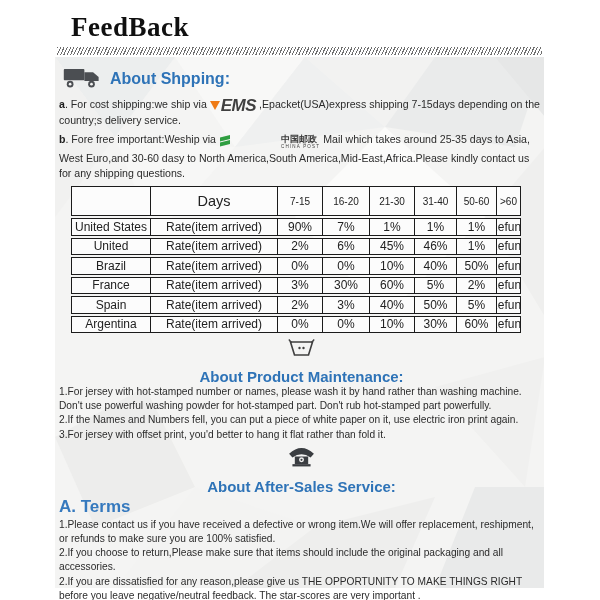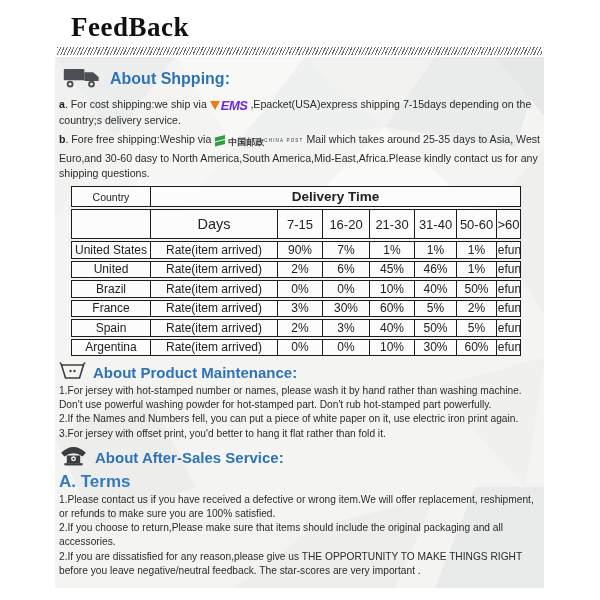--- a/index.html
+++ b/index.html
@@ -13,49 +13,49 @@
   .title {
     font-family:"Liberation Serif", serif; font-weight:bold; font-size:27px;
     color:#101010; margin:2px 0 4px 14px; letter-spacing:0.5px;
   }
   .hatch {
     height:8px; margin-right:2px;
     background:repeating-linear-gradient(115deg,#6f6f6f 0,#6f6f6f 1px,#ffffff 1px,#ffffff 3px);
   }
 
   .head-row { display:flex; align-items:center; gap:9px; margin:10px 0 0 6px;text-align:right; }
-  .head-row.tight { margin-top:4px; }
+  .head-row.tight { margin-top:4px;flex-direction:column; }
   .sec-heading { color:#2e73b7; font-weight:bold; font-size:16px; }
   .sec-heading.small { font-size:15px; }
 
   .para { font-size:10.6px; line-height:15px; color:#2b2b2b; margin:4px 0 0 2px; width:482px; }
   .para b.pfx { font-weight:bold; color:#1d1d1d; }
 
   .ems-logo { display:inline-flex; align-items:center; gap:1px; vertical-align:-2px; }
   .ems-tri { width:0; height:0; border-left:5px solid transparent; border-right:5px solid transparent; border-top:9px solid #ef7b16; }
-  .ems-txt { font-style:italic; font-weight:bold; font-size:13px; color:#6d28d9; letter-spacing:-0.5px; }
+  .ems-txt { font-style:italic; font-weight:bold; font-size:17px; color:#404040; letter-spacing:-0.5px; }
 
   .cpost-logo { display:inline-flex; align-items:center; gap:2px; vertical-align:-4px; }
-  .cpost-txt { display:inline-flex; flex-direction:row; line-height:1; }
+  .cpost-txt { display:inline-flex; flex-direction:column; line-height:1;margin-left:48px; }
   .cpost-cn { font-size:9px; font-weight:bold; color:#3a3a3a; }
   .cpost-en { font-size:4.5px; letter-spacing:1.2px; color:#3a3a3a; margin-top:1px; }
 
   .d-table { margin:5px 0 0 14px; width:450px; }
   .t-strip { display:flex; align-items:stretch; border:1.5px solid #1b1b1b; background:#fcfcfc; margin-top:2px; }
   .t-strip:first-child { margin-top:0; }
   .t-cell { border-left:1.5px solid #1b1b1b; display:flex; align-items:center; justify-content:center; color:#222; font-size:12px; overflow:hidden; }
   .t-cell:first-child { border-left:none; }
   .c0 { width:78px; flex:none; } .c1 { width:126px; flex:none; }
   .c2 { width:44px; flex:none; } .c3 { width:46px; flex:none; }
   .c4 { width:44px; flex:none; } .c5 { width:41px; flex:none; }
   .c6 { width:39px; flex:none; } .c7 { flex:1; }
   .h1 .t-cell { height:19px; }
   .h1 .country-h { font-size:10.5px; }
   .h1 .delivery-h { font-weight:bold; font-size:13.5px; flex:1; }
-  .h2 .t-cell { height:28px; font-size:13px; }
+  .h2 .t-cell { height:28px; font-size:10px; }
   .h2 .days-h { font-size:14.5px; }
   .dr .t-cell { height:15.5px; }
 
   .body-txt { font-size:10.2px; line-height:14.2px; color:#2b2b2b; margin-left:2px; width:483px; }
   .sub-heading { color:#3579be; font-weight:bold; font-size:17px; margin:2px 0 1px 2px; }
 </style>
 </head>
 <body>
 
 <div class="page">
@@ -100,38 +100,34 @@
       </div>
 
       <div class="para">
         <b class="pfx">a</b><span>. For cost shipping:we ship via </span><span class="ems-logo">
             <span class="ems-tri"></span>
             <span class="ems-txt">EMS</span>
           </span><span> ,Epacket(USA)express shipping 7-15days depending on the country;s delivery service.</span>
       </div>
 
       <div class="para">
-        <b class="pfx">b</b><span>. Fore free shipping:Weship via </span><span class="cpost-logo">
+        <b class="pfx">b</b><span>. Fore free important:Weship via </span><span class="cpost-logo">
             <span><svg width="12" height="13" viewBox="0 0 12 13">
                 <path d="M1,3.5 L11,1 L11,5 L1,7.5 Z" fill="#2f9e41"></path>
                 <path d="M1,8.5 L11,6 L11,10 L1,12.5 Z" fill="#2f9e41"></path>
               </svg></span>
             <span class="cpost-txt">
               <span class="cpost-cn">中国邮政</span>
               <span class="cpost-en">CHINA POST</span>
             </span>
           </span><span> Mail which takes around 25-35 days to Asia, West Euro,and 30-60 dasy to North America,South America,Mid-East,Africa.Please kindly contact us for any shipping questions.</span>
       </div>
     </div>
 
     <div class="d-table">
-      <div class="t-strip h1">
-        <div class="t-cell c0 country-h">Country</div>
-        <div class="t-cell delivery-h">Delivery Time</div>
-      </div>
       <div class="t-strip h2">
         <div class="t-cell c0"></div>
         <div class="t-cell c1 days-h">Days</div>
         <div class="t-cell c2">7-15</div>
         <div class="t-cell c3">16-20</div>
         <div class="t-cell c4">21-30</div>
         <div class="t-cell c5">31-40</div>
         <div class="t-cell c6">50-60</div>
         <div class="t-cell c7">&gt;60</div>
       </div>

